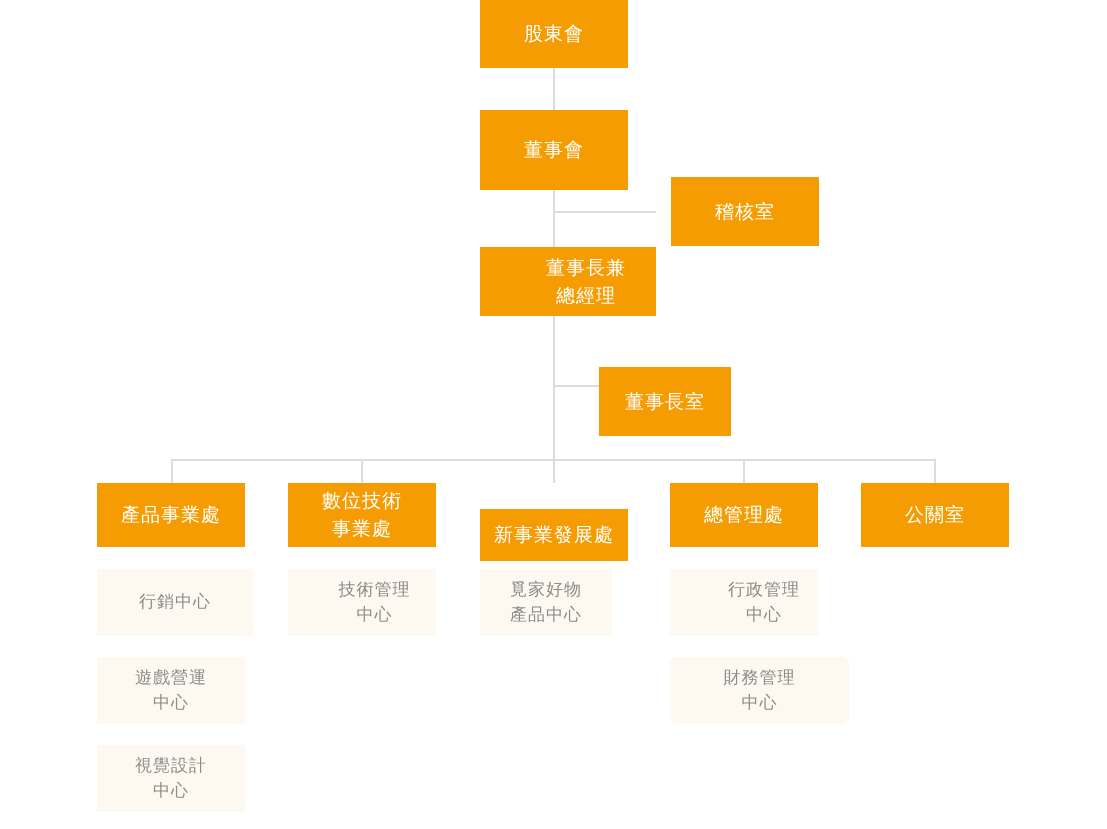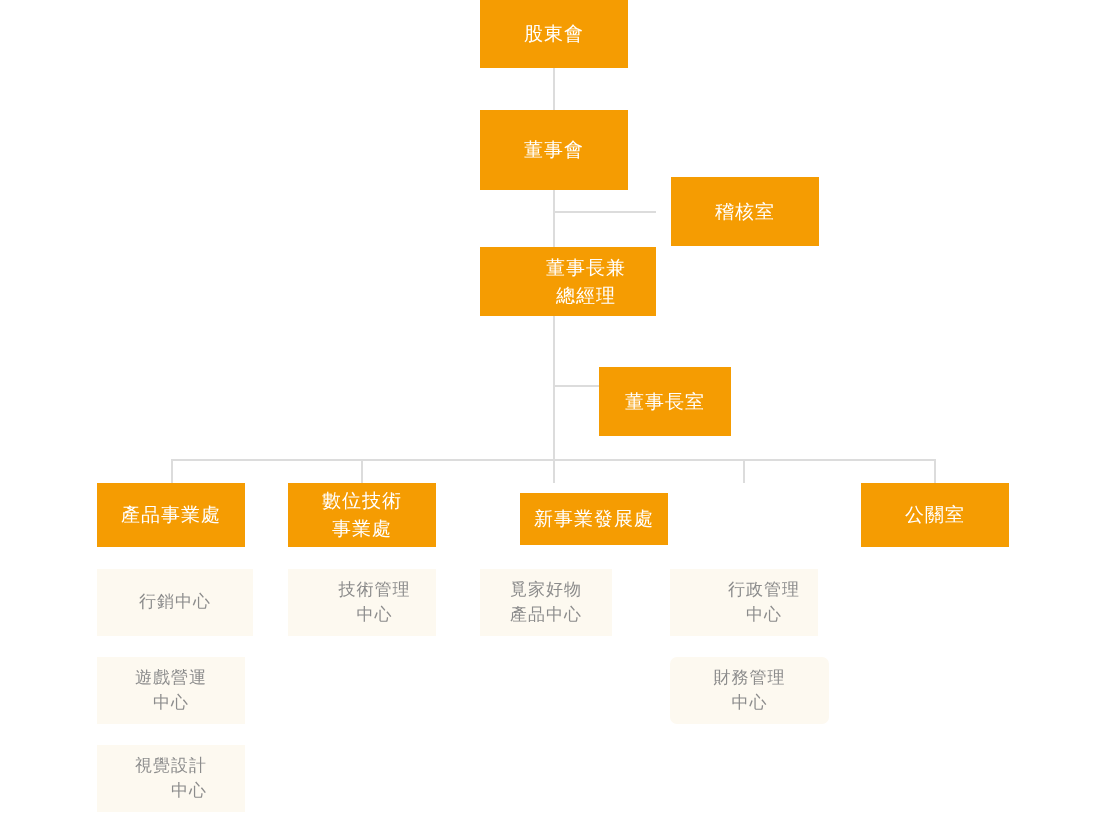--- a/index.html
+++ b/index.html
@@ -81,33 +81,34 @@
   <div class="node primary" style="left:655px; top:177px; width:148px; height:69px;margin-left:16px;">稽核室</div>
 
   <div class="node primary" style="left:480px; top:247px; width:176px; height:69px;padding-left:36px;">董事長兼
 總經理</div>
 
   <div class="node primary" style="left:599px; top:351px; width:132px; height:69px;margin-top:16px;">董事長室</div>
 
   <div class="node primary" style="left:288px; top:483px; width:148px; height:64px;">數位技術
 事業處</div>
   <div class="node primary" style="left:97px; top:483px; width:148px; height:64px;">產品事業處</div>
-  <div class="node primary" style="left:480px; top:493px; width:148px; height:52px;margin-left:40px;">新事業發展處</div>
+  <div class="node primary" style="left:480px; top:509px; width:148px; height:52px;">新事業發展處</div>
+  <div class="node primary" style="left:670px; top:483px; width:148px; height:64px;">總管理處</div>
   <div class="node primary" style="left:861px; top:483px; width:148px; height:64px;">公關室</div>
 
   <div class="node unit" style="left:97px; top:569px; width:156px; height:67px;">行銷中心</div>
   <div class="node unit" style="left:97px; top:657px; width:148px; height:67px;">遊戲營運
 中心</div>
-  <div class="node unit" style="left:97px; top:745px; width:148px; height:67px;text-align:right;">視覺設計
+  <div class="node unit" style="left:97px; top:745px; width:148px; height:67px;">視覺設計
 中心</div>
 
   <div class="node unit" style="left:288px; top:569px; width:148px; height:67px;padding-left:25px;">技術管理
 中心</div>
 
   <div class="node unit" style="left:480px; top:569px; width:132px; height:67px;">覓家好物
 產品中心</div>
 
   <div class="node unit" style="left:670px; top:569px; width:148px; height:67px;padding-left:40px;">行政管理
 中心</div>
-  <div class="node unit" style="left:670px; top:657px; width:159px; height:67px;border-radius:7px;">財務管理
+  <div class="node unit" style="left:670px; top:657px; width:179px; height:67px;border-radius:7px;">財務管理
 中心</div>
 
 </div>
 
 </body></html>

